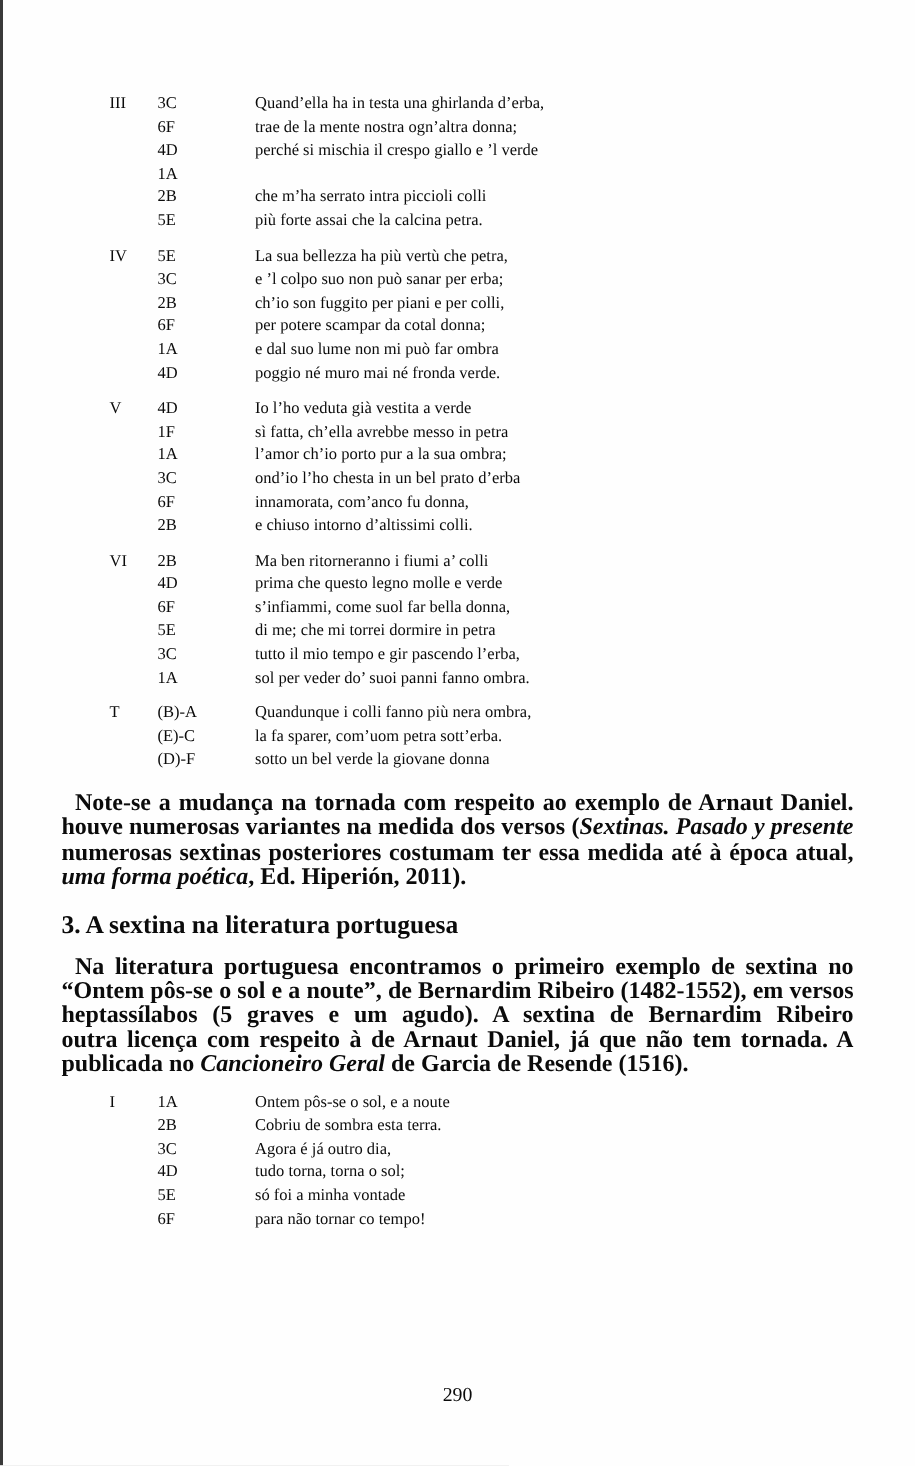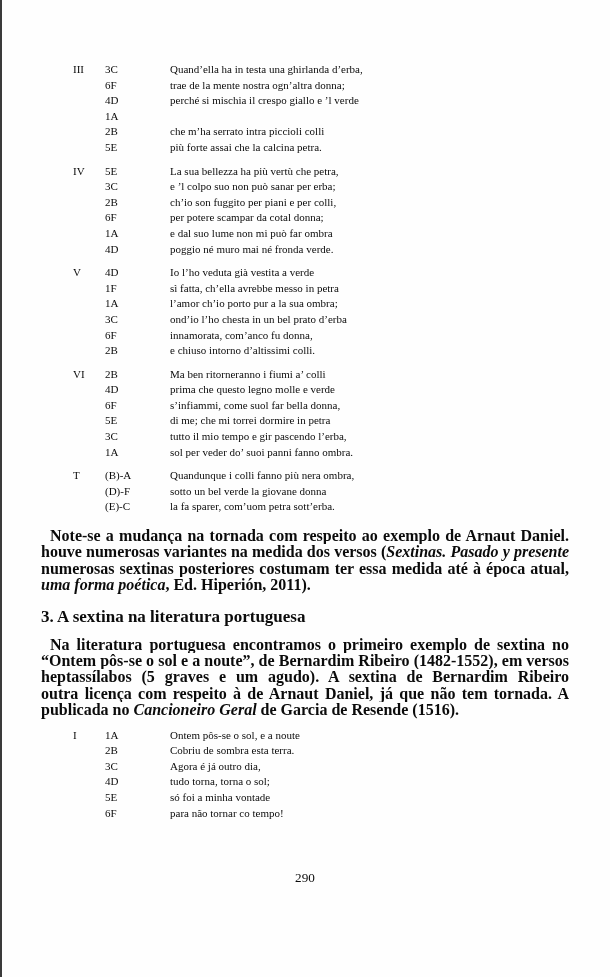--- a/index.html
+++ b/index.html
@@ -33,21 +33,21 @@
   .para-line.indent { text-indent:9px; }
   .it { font-style:italic; }
   
   .heading {
     font-size:17px; font-weight:bold;
     margin-top:13px; height:17px;
   }
   .poem-last { margin-top:9px; }
   
   .page-number {
-    position:absolute; left:0; top:870px; width:610px;
+    position:absolute; left:0; top:922px; width:610px;
     text-align:center; font-size:13.2px;
   }
 </style>
 </head>
 <body>
 
 <div class="page">
   <div class="edge-line"></div>
 
   <div class="content">
@@ -180,27 +180,27 @@
           </div>
         </div>
         <div class="stanza">
           <div class="poem-row">
             <span class="roman">T</span>
             <span class="code">(B)-A</span>
             <span class="verse">Quandunque i colli fanno più nera ombra,</span>
           </div>
           <div class="poem-row">
             <span class="roman"></span>
+            <span class="code">(E)-C</span>
+            <span class="verse">la fa sparer, com’uom petra sott’erba.</span>
+          </div>
+          <div class="poem-row">
+            <span class="roman"></span>
             <span class="code">(D)-F</span>
             <span class="verse">sotto un bel verde la giovane donna</span>
-          </div>
-          <div class="poem-row">
-            <span class="roman"></span>
-            <span class="code">(E)-C</span>
-            <span class="verse">la fa sparer, com’uom petra sott’erba.</span>
           </div>
         </div>
       </div>
 
     <div class="para" id="note-paragraph">
         <div class="para-line j indent"><span>Note-se a mudança na tornada com respeito ao exemplo de Arnaut Daniel.  As</span></div>
         <div class="para-line j"><span>houve numerosas variantes na medida dos versos (</span><span class="it">Sextinas. Pasado y presente de</span></div>
         <div class="para-line j"><span>numerosas sextinas posteriores costumam ter essa medida até à época atual, onde</span></div>
         <div class="para-line"><span class="it">uma forma poética</span><span>, Ed. Hiperión, 2011).</span></div>
       </div>

